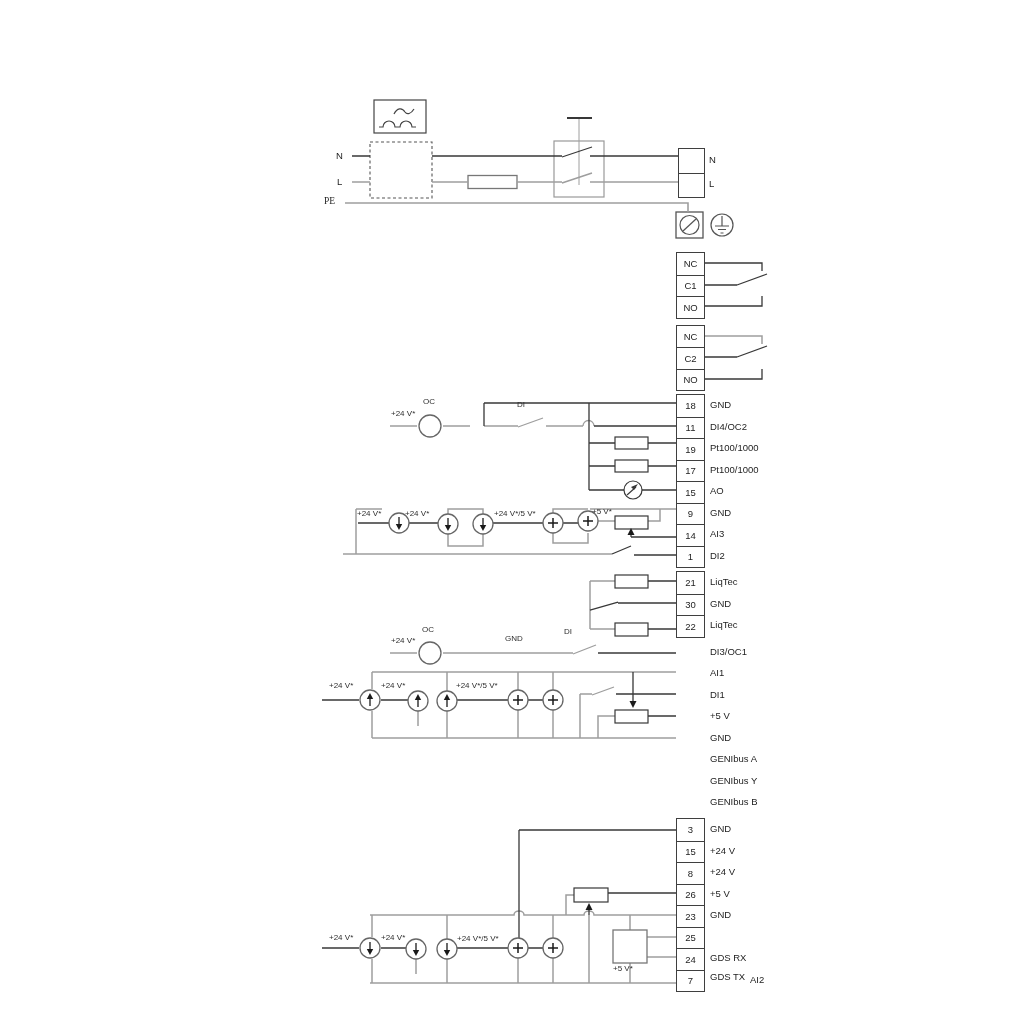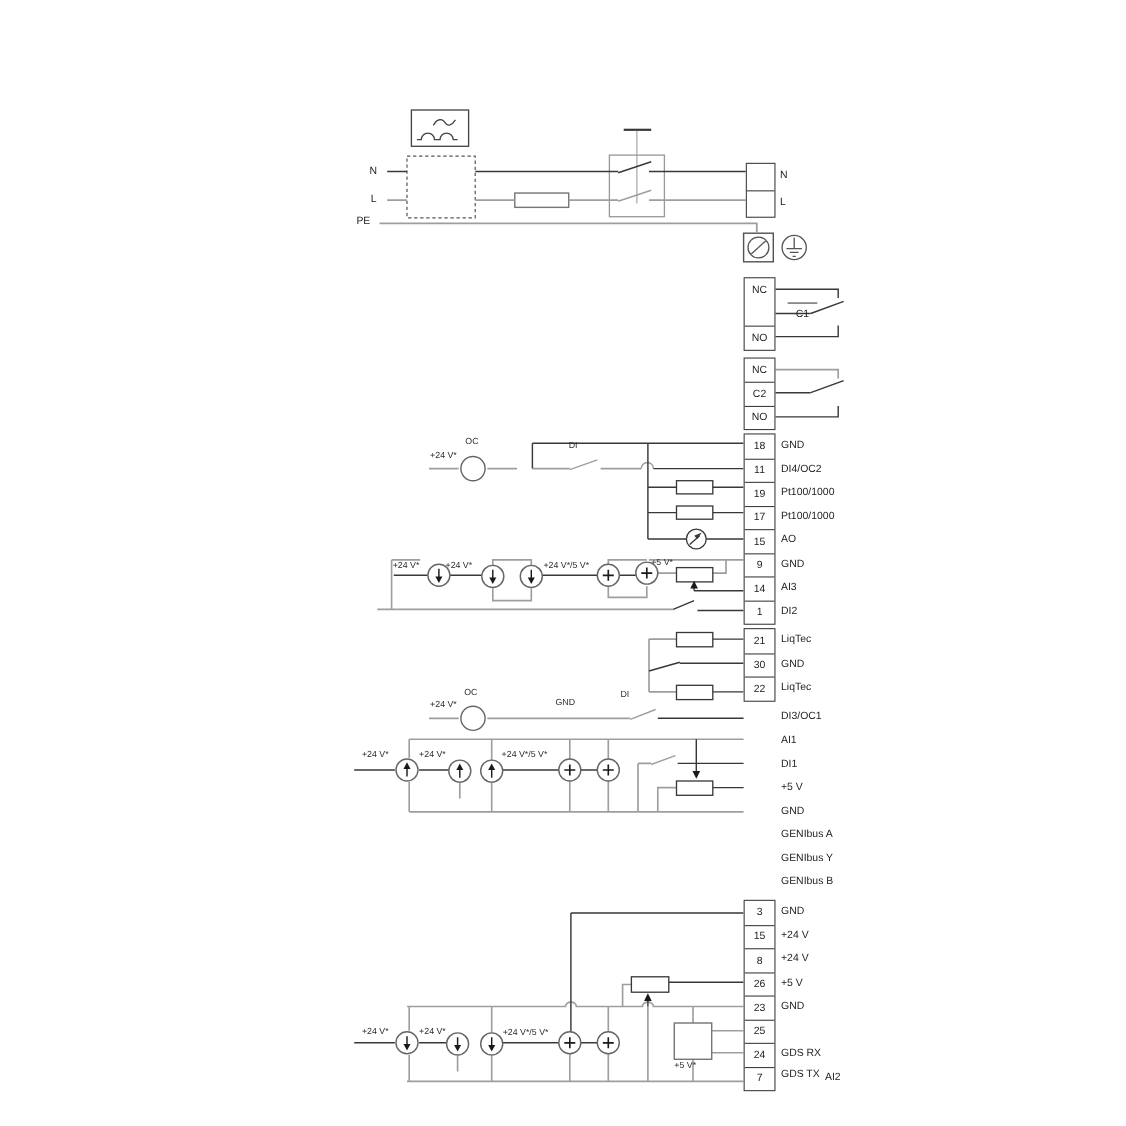--- a/index.html
+++ b/index.html
@@ -205,21 +205,21 @@
           <circle cx="430" cy="426" r="11" fill="#fff" stroke="#666" stroke-width="1.3"></circle>
         </g>
         <g>
           <circle cx="430" cy="653" r="11" fill="#fff" stroke="#666" stroke-width="1.3"></circle>
         </g>
       </g>
   </svg>
 
   <div class="plabel" style="left:336px;top:150px;">N</div>
   <div class="plabel" style="left:337px;top:176px;">L</div>
-  <div class="plabel" style="left:324px;top:196px;">PE</div>
+  <div class="plabel" style="left:324px;top:196px;font-family:Liberation Serif, serif;">PE</div>
 
   <div class="tblock" style="left:678px;top:148px;width:25px;height:48px;">
     <div class="tcell" style="height:24px;"></div>
     <div class="tcell" style="height:24px;"></div>
   </div>
   <div class="plabel" style="left:709px;top:154px;">N</div>
   <div class="plabel" style="left:709px;top:178px;">L</div>
 
 <div class="tlabel" style="left: 710px; top: 399px;">GND</div>
     <div class="tlabel" style="left: 710px; top: 420.5px;">DI4/OC2</div>
@@ -268,21 +268,21 @@
       <div class="tcell" style="height: 21.5px;">15</div>
       <div class="tcell" style="height: 21.5px;">8</div>
       <div class="tcell" style="height: 21.5px;">26</div>
       <div class="tcell" style="height: 21.5px;">23</div>
       <div class="tcell" style="height: 21.5px;">25</div>
       <div class="tcell" style="height: 21.5px;">24</div>
       <div class="tcell" style="height: 21.5px;">7</div>
     </div>
     <div class="tblock" style="left: 676px; top: 252px; width: 27px; height: 65px;">
       <div class="tcell" style="height: 21.6667px;">NC</div>
-      <div class="tcell" style="height: 21.6667px; margin-left: 39px;">C1</div>
+      <div class="tcell" style="height: 21.6667px;">C1</div>
       <div class="tcell" style="height: 21.6667px;">NO</div>
     </div>
     <div class="tblock" style="left: 676px; top: 325px; width: 27px; height: 64px;">
       <div class="tcell" style="height: 21.3333px;">NC</div>
       <div class="tcell" style="height: 21.3333px;">C2</div>
       <div class="tcell" style="height: 21.3333px;">NO</div>
     </div>
     <div class="ann" style="left: 391px; top: 409px;">+24 V*</div>
     <div class="ann" style="left: 423px; top: 397px;">OC</div>
     <div class="ann" style="left: 517px; top: 400px;">DI</div>

